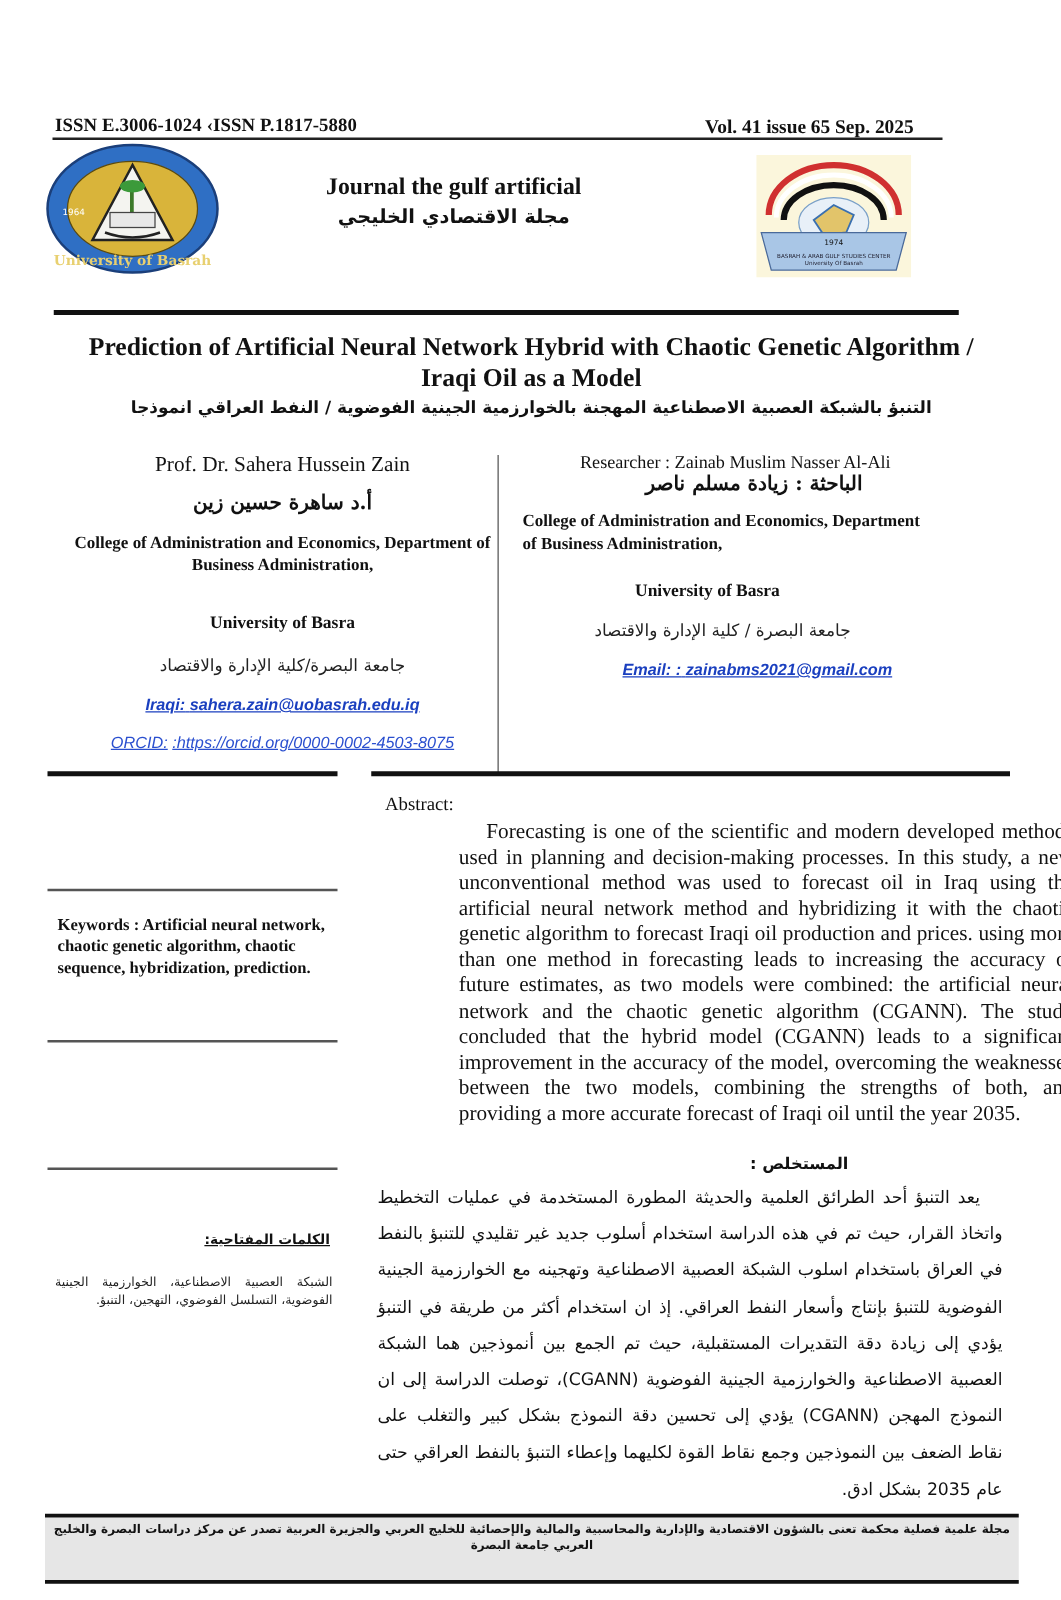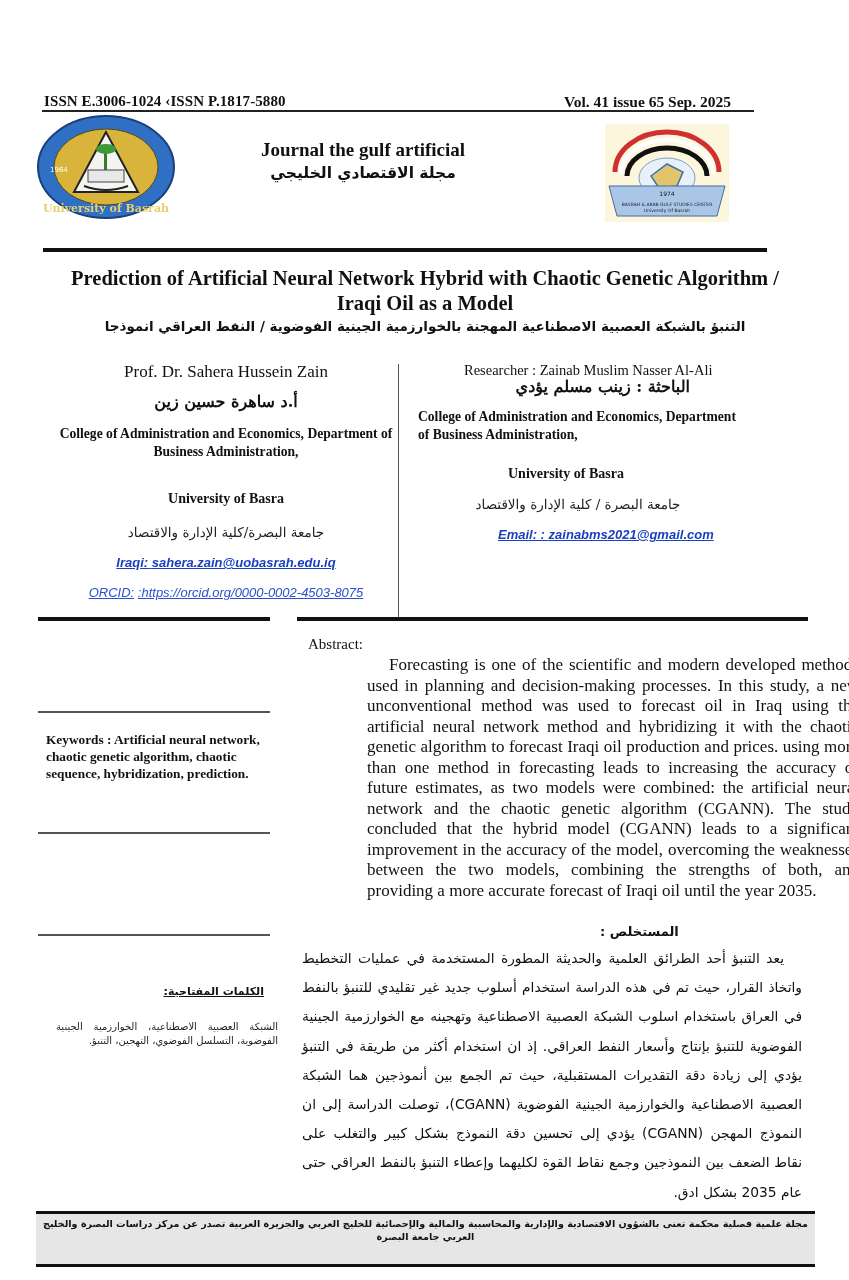--- a/index.html
+++ b/index.html
@@ -27,21 +27,21 @@
   .a-uni { font-weight:bold; font-size:14px; margin-top:30px; }
   .a-uni-ar { font-family:"DejaVu Serif", serif; font-size:13.5px; direction:rtl; margin-top:17px; color:#222; }
   .a-link { font-family:"Liberation Sans", sans-serif; font-style:italic; font-weight:bold; font-size:13px; color:#1a3fbf; text-decoration:underline; margin-top:15px; }
   .a-orcid { font-family:"Liberation Sans", sans-serif; font-style:italic; font-size:13px; color:#2a4fcf; margin-top:15px; }
   .a-orcid span { text-decoration:underline; }
   .rule-l { left:38px; width:232px; height:4px; background:#111; }
   .rule-r { left:297px; top:617px; width:511px; height:4px; background:#111; }
   .thin-l { left:38px; width:232px; height:1.5px; background:#555; }
   .kw-en { left:46px; top:731px; width:220px; font-weight:bold; font-size:13.3px; line-height:17px; }
   .kw-ar-title { left:46px; top:985px; width:218px; text-align:right; direction:rtl; font-family:"DejaVu Sans", sans-serif; font-weight:bold; font-size:11px; text-decoration:underline; }
-  .kw-ar { left:44px; top:1020px; width:222px; direction:rtl; text-align:justify; font-family:"DejaVu Sans", sans-serif; font-size:10px; line-height:14px; color:#222;margin-left:12px; }
+  .kw-ar { left:44px; top:1020px; width:222px; direction:rtl; text-align:justify; font-family:"DejaVu Sans", sans-serif; font-size:10px; line-height:14px; color:#222; }
   .abs-label { left:308px; top:636px; font-size:15px; }
   .abs-text { left:320px; top:655px; width:492px; font-size:17px; line-height:20.5px; text-align:justify;margin-left:47px; }
   .abs-text p { margin:0; text-indent:22px; }
   .ar-label { left:600px; top:924px; width:194px; text-align:left; direction:rtl; font-family:"DejaVu Sans", sans-serif; font-weight:bold; font-size:13px; }
   .ar-text { left:302px; top:944px; width:500px; direction:rtl; text-align:justify; font-family:"DejaVu Sans", sans-serif; font-size:13.8px; line-height:29.2px; color:#111; }
   .ar-text p { margin:0; text-indent:18px; }
   .footer-rule-top { left:36px; top:1211px; width:779px; height:3px; background:#111; }
   .footer { left:36px; top:1214px; width:779px; height:52px; background:#e6e6e6; }
   .footer-text { left:40px; top:1217px; width:771px; text-align:center; direction:rtl; font-family:"DejaVu Sans", sans-serif; font-weight:bold; font-size:9.6px; line-height:13px; letter-spacing:-0.1px; }
   .footer-rule-bot { left:36px; top:1264px; width:779px; height:3px; background:#111; }
@@ -99,21 +99,21 @@
   <div class="a-uni">University of Basra</div>
   <div class="a-uni-ar">جامعة البصرة/كلية الإدارة والاقتصاد</div>
   <div class="a-link"><span>Iraqi:</span> <span>sahera.zain@uobasrah.edu.iq</span></div>
   <div class="a-orcid"><span>ORCID:</span> <span>:https://orcid.org/0000-0002-4503-8075</span></div>
 </div>
 
 <div class="abs col-divider"></div>
 
 <div class="abs author-right">
   <div class="a-name" style="font-size:14.5px; padding-left:46px;">Researcher : Zainab Muslim Nasser Al-Ali</div>
-  <div class="a-name-ar" style="margin-top:-2px; text-align:left; padding-left:16px; width:256px; text-align:right;">الباحثة : زينب مسلم يؤدي</div>
+  <div class="a-name-ar" style="margin-top:-2px; text-align:left; padding-left:16px; width:256px; text-align:right;">الباحثة : زيادة مسلم ناصر</div>
   <div class="a-aff" style="margin-top:12px;">College of Administration and Economics, Department of Business Administration,</div>
   <div class="a-uni" style="margin-top:22px; padding-left:90px;">University of Basra</div>
   <div class="a-uni-ar" style="margin-top:14px; width:240px; text-align:center; padding-left:40px;">جامعة البصرة / كلية الإدارة والاقتصاد</div>
   <div class="a-link" style="padding-left:80px;"><span>Email: :</span> <span>zainabms2021@gmail.com</span></div>
 </div>
 
 <div class="abs rule-l" style="top:617px;"></div>
 <div class="abs rule-r"></div>
 <div class="abs thin-l" style="top:711px;"></div>
 <div class="abs thin-l" style="top:832px;"></div>

